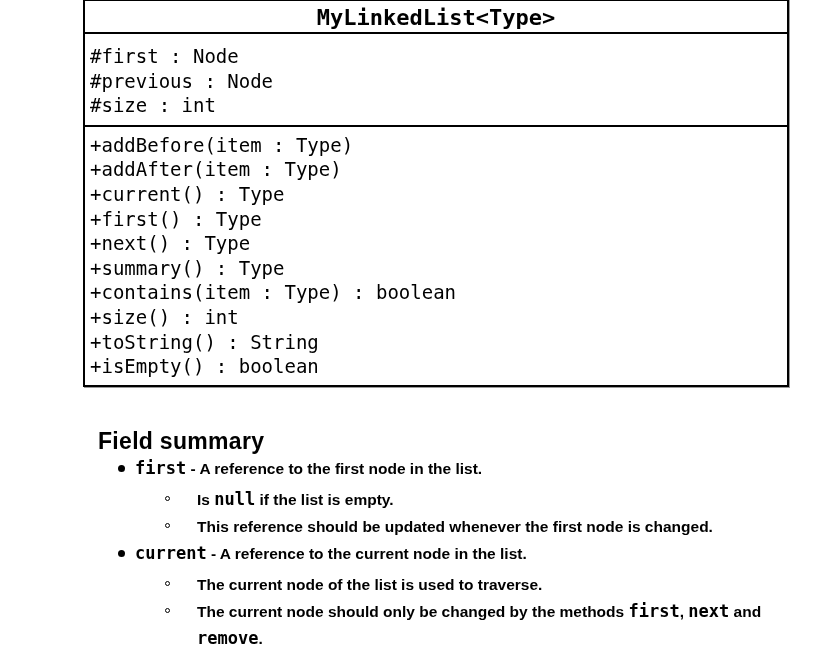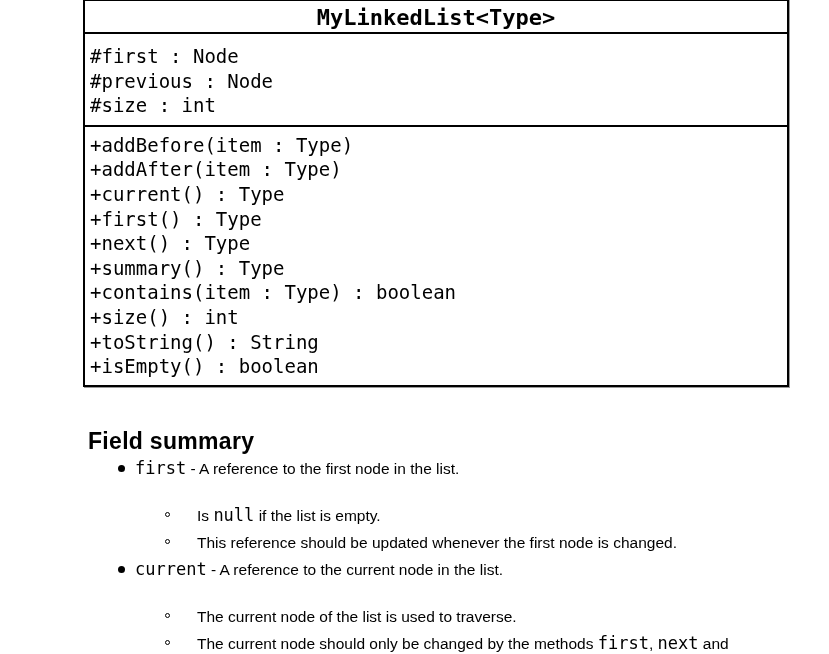--- a/index.html
+++ b/index.html
@@ -53,34 +53,35 @@
     white-space: pre;
   }
 
   
   .summary {
     position: absolute;
     left: 85px; top: 429px;
     width: 692px;
   }
   .summary-heading {
-    margin: 0 0 2px 3px;
+    margin: 0 0 2px 13px;
     font-size: 23px;
     letter-spacing: 0.3px;
     font-weight: bold;
     line-height: 24px;
   }
   .srow {
     position: relative;
     font-size: 15.5px;
     line-height: 27px;
+    font-weight: bold;
   }
   .srow.l1 { padding-left: 50px; }
   .srow.l2 { padding-left: 112px; }
-  .srow.l1 + .srow.l2 { margin-top: 20px; }
+  .srow.l1 + .srow.l2 { margin-top: 4px; }
   .dot {
     position: absolute;
     left: 33px; top: 10px;
     width: 7px; height: 7px;
     background: var(--text);
     border-radius: 50%;
   }
   .circle {
     position: absolute;
     left: 80px; top: 10px;

